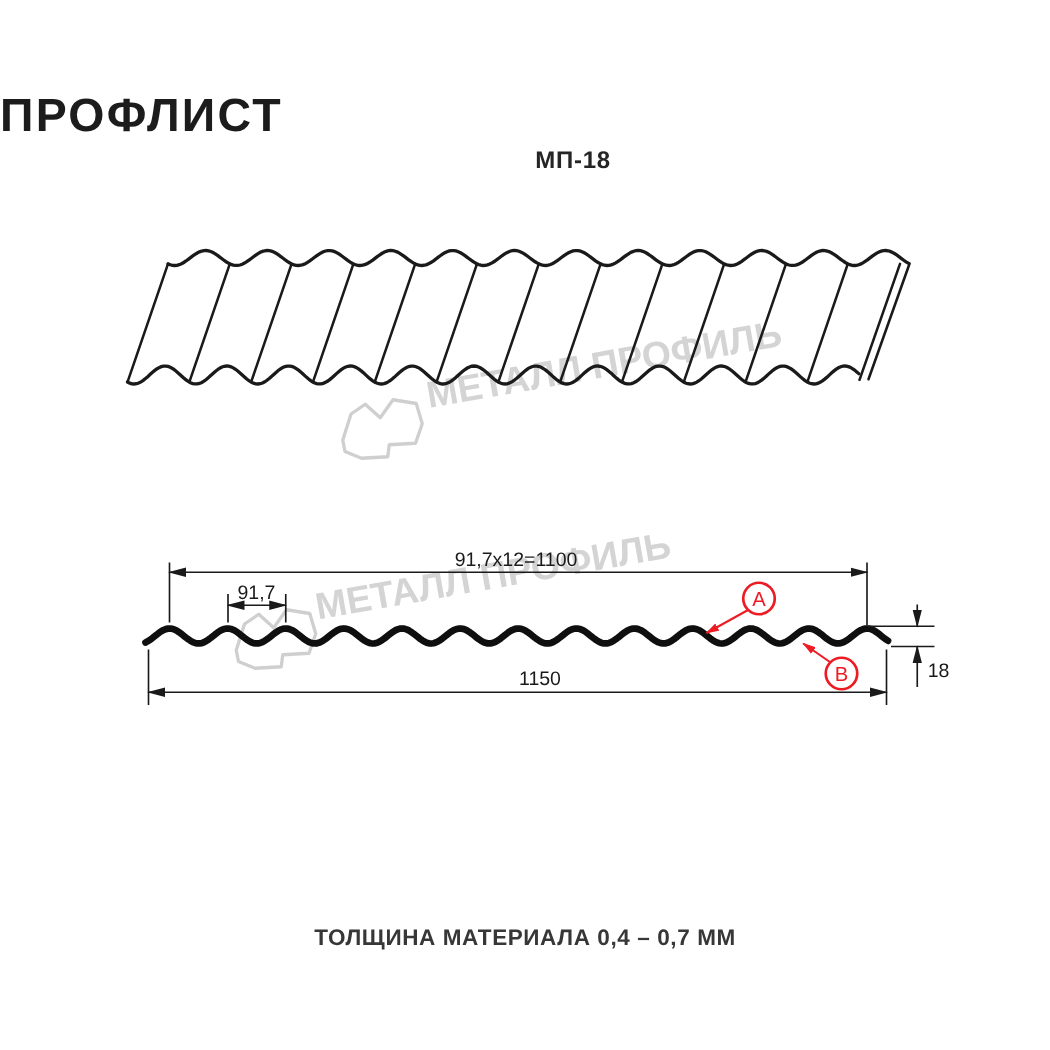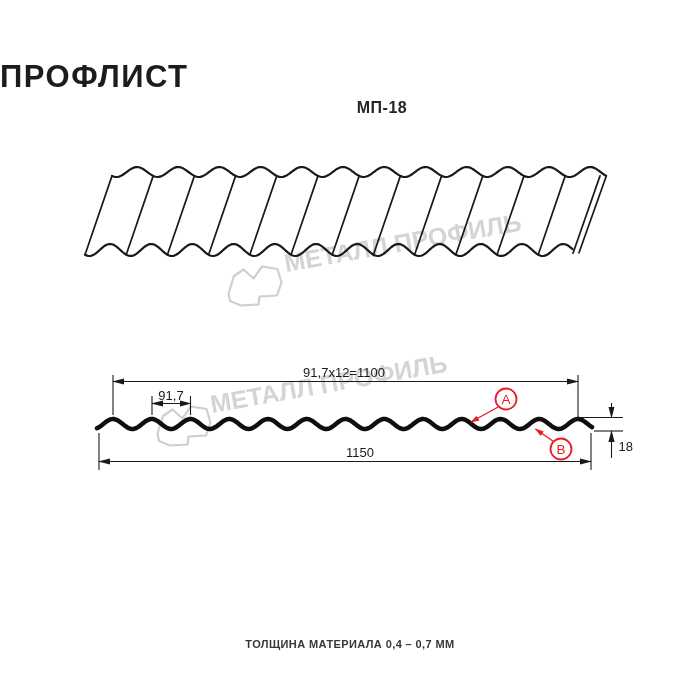--- a/index.html
+++ b/index.html
@@ -10,22 +10,22 @@
   }
   .title{
     position:absolute;top:61px;left:0;width:700px;text-align:left;
     font-size:31px;font-weight:800;letter-spacing:1.5px;color:#1c1c1c;line-height:1;
   }
   .model{
     position:absolute;top:100px;left:0;width:700px;text-align:center;
     font-size:16px;font-weight:700;letter-spacing:.5px;color:#252525;line-height:1;padding-left:32px;
   }
   .note{
-    position:absolute;top:638px;left:0;width:700px;text-align:center;
-    font-size:11px;font-weight:700;letter-spacing:.4px;color:#373737;line-height:1.2;
+    position:absolute;top:617px;left:0;width:700px;text-align:center;
+    font-size:15px;font-weight:700;letter-spacing:.4px;color:#373737;line-height:1.2;
   }
   svg.draw{position:absolute;left:0;top:0;}
   .dim-text{font:13px "Liberation Sans","DejaVu Sans",sans-serif;fill:#1a1a1a;}
   .marker-letter{font:13.5px "Liberation Sans","DejaVu Sans",sans-serif;}
   .wm-text{font-weight:700;font-size:25px;}
 </style>
 </head>
 <body>
 
 <div class="title">ПРОФЛИСТ</div>

